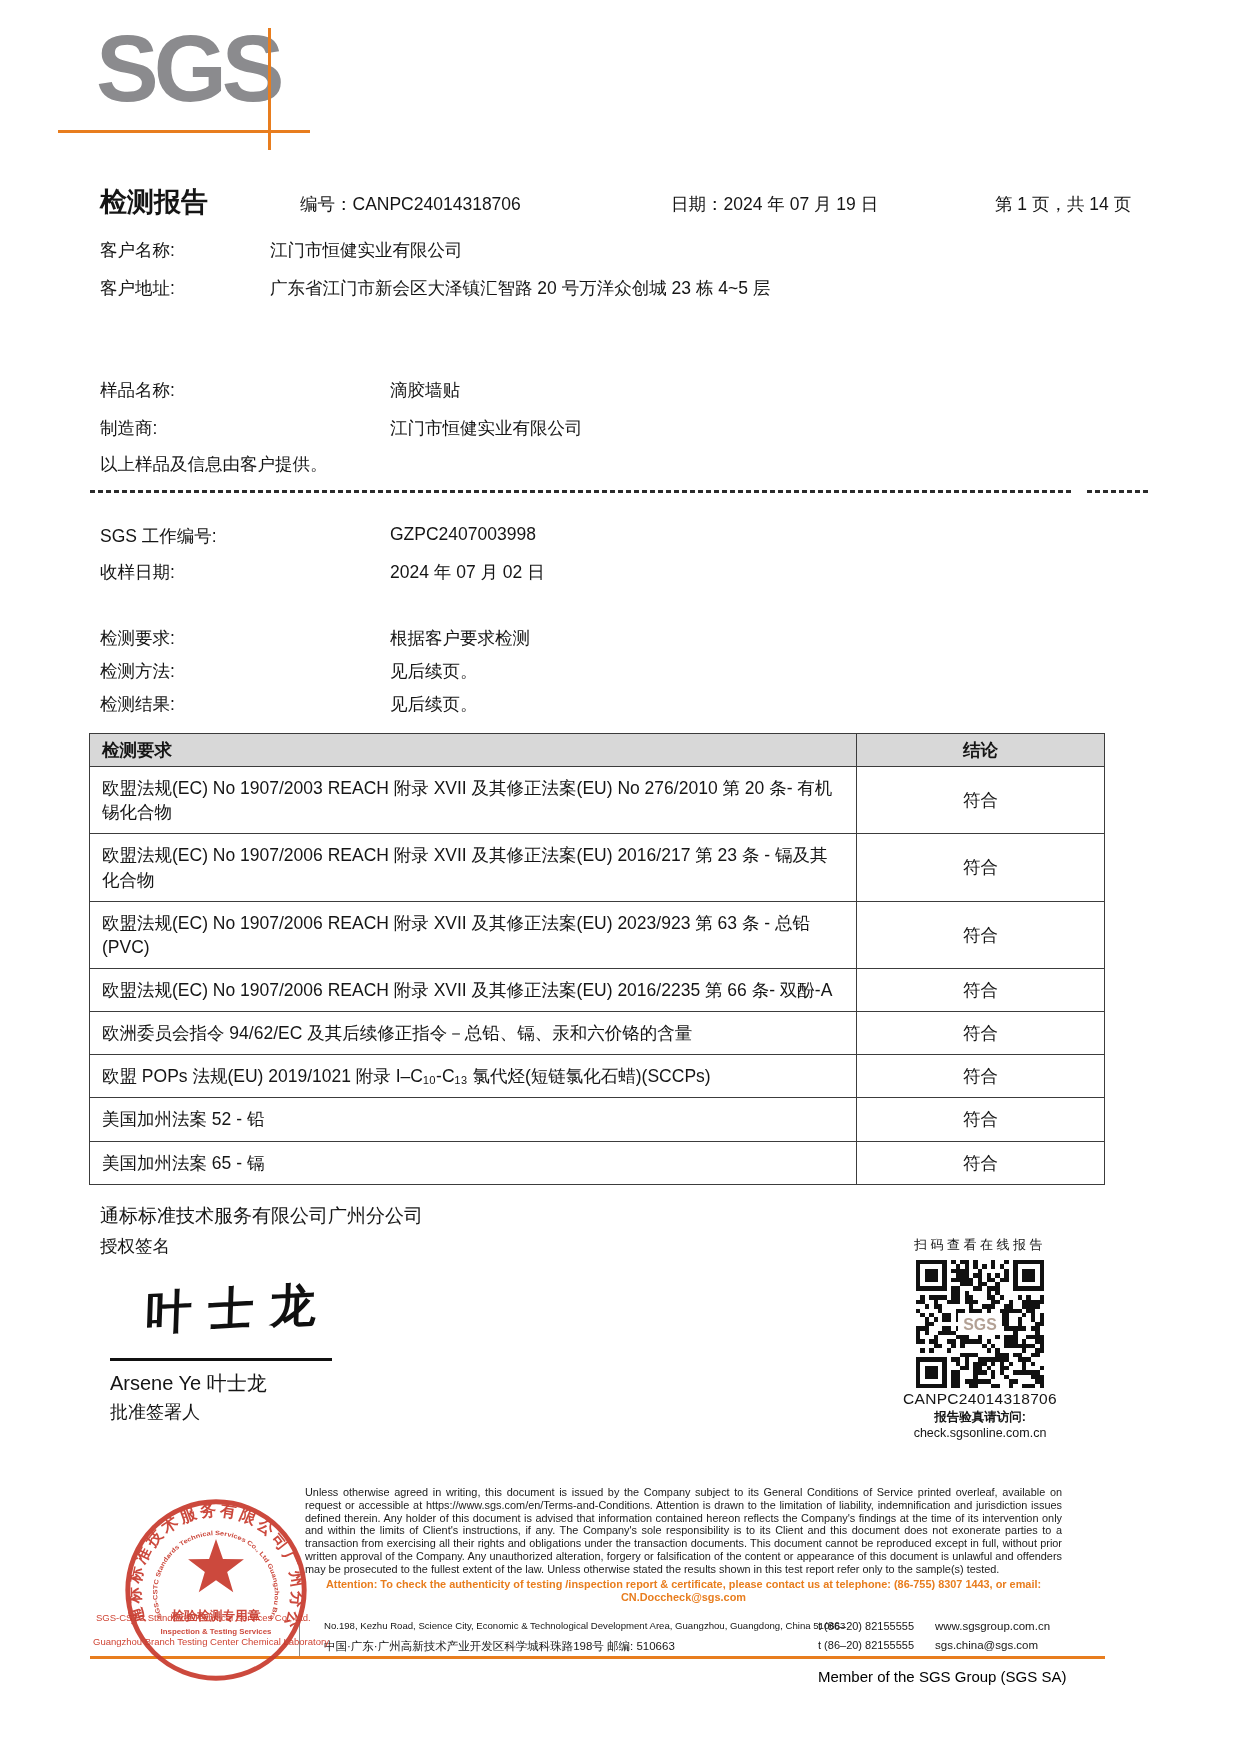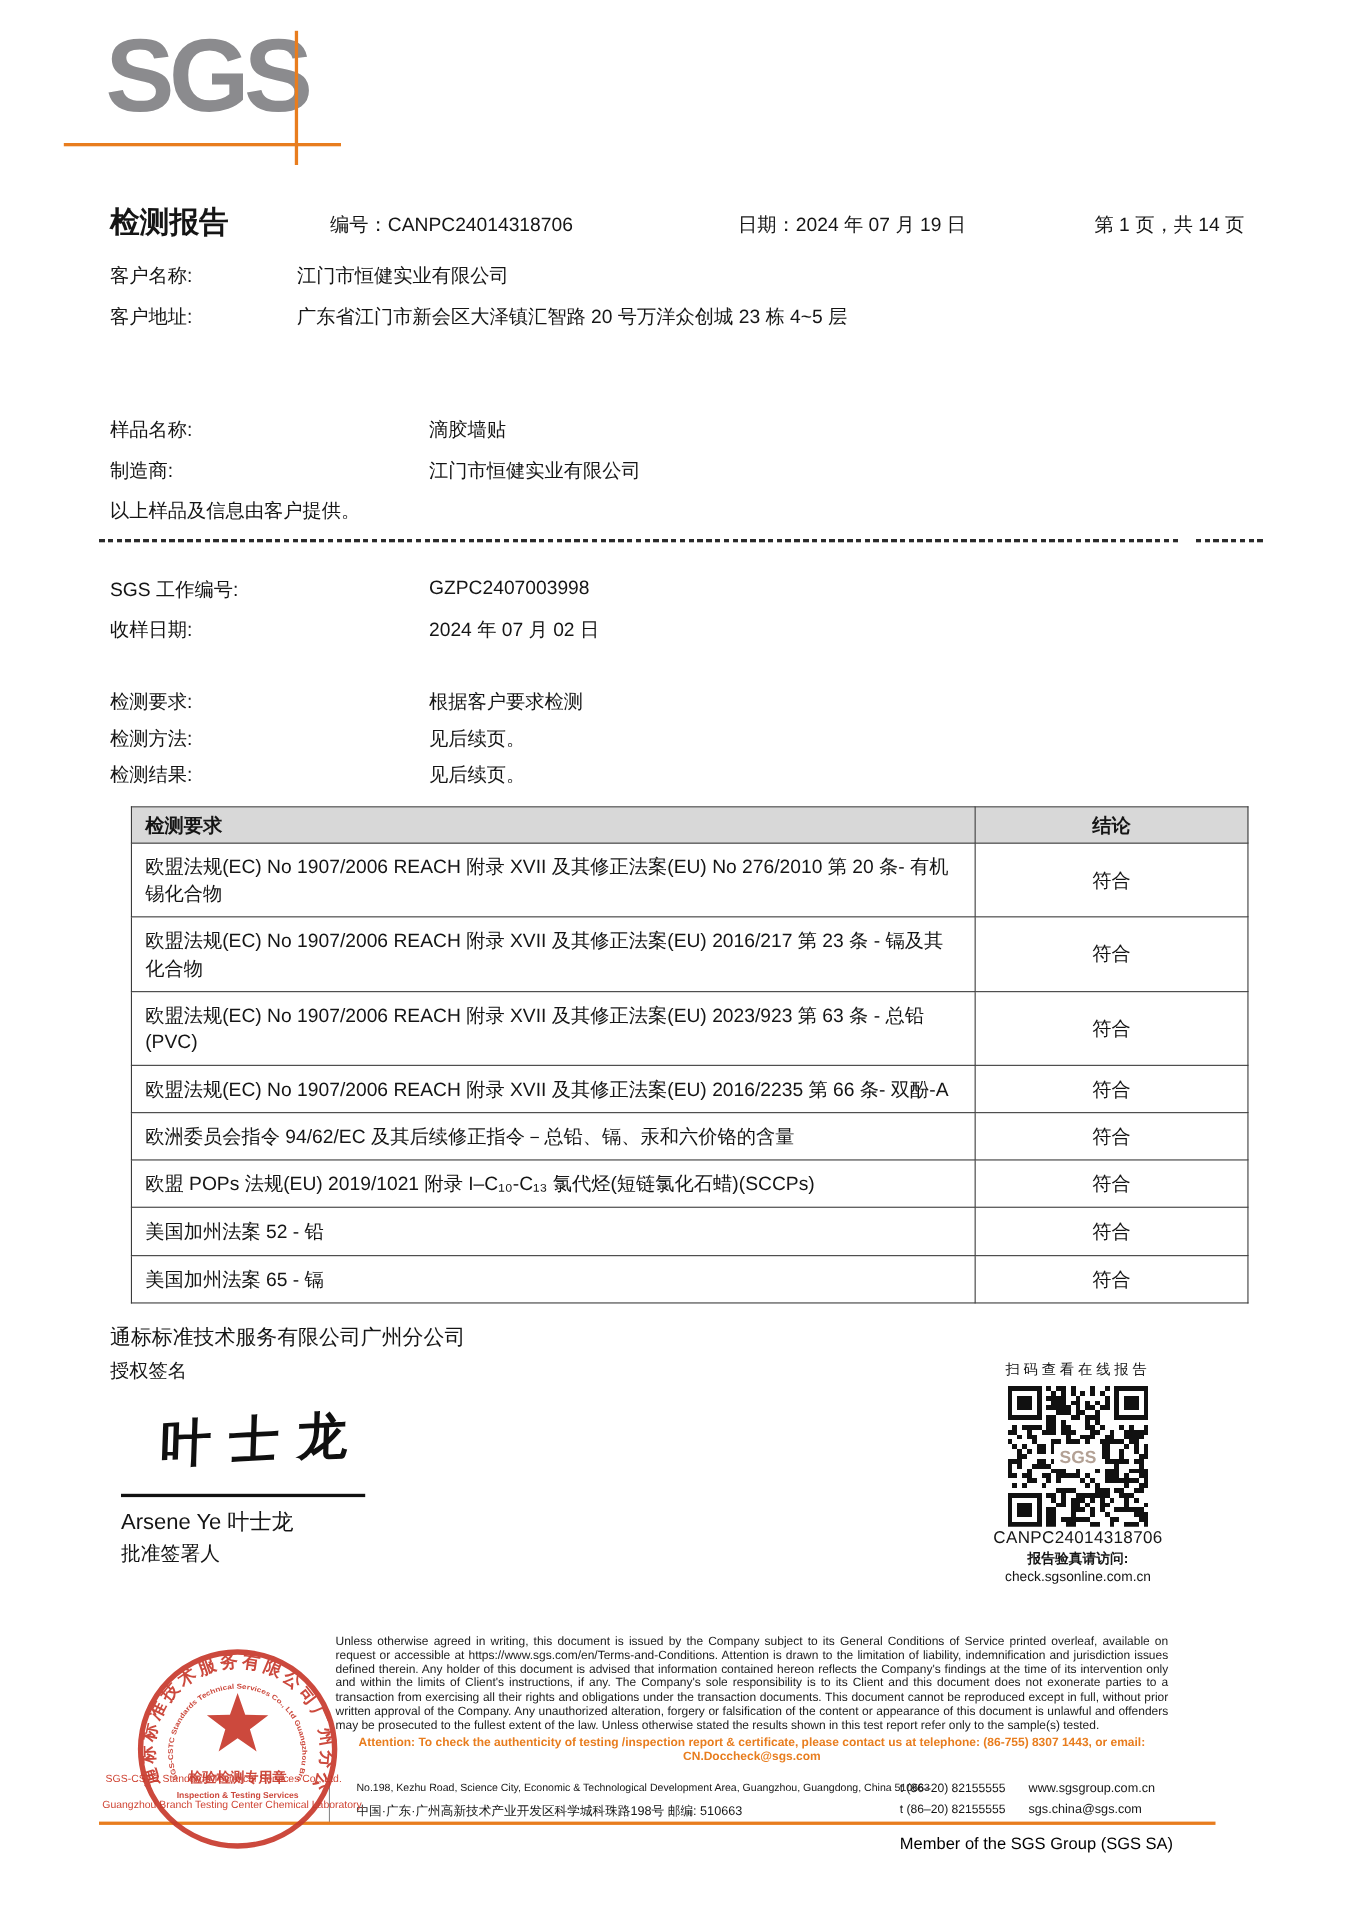--- a/index.html
+++ b/index.html
@@ -21,21 +21,21 @@
   .kv{position:absolute;left:100px;width:1060px;font-size:17.5px;}
   .kv .v{position:absolute;left:170px;top:0;}
   .kv.wide .v{left:290px;}
   .note-line{position:absolute;left:100px;top:452px;font-size:17.5px;}
 
   .dash-seg{position:absolute;top:490px;height:3px;
             background:repeating-linear-gradient(90deg,#2b2b2b 0 5px,transparent 5px 8px);}
   .dash1{left:90px;width:983px;} .dash2{left:1087px;width:63px;}
 
   
-  .rtable{position:absolute;left:119px;top:733px;width:1016px;border-collapse:collapse;
+  .rtable{position:absolute;left:89px;top:733px;width:1016px;border-collapse:collapse;
           font-size:17.5px;table-layout:fixed;}
   .rtable th,.rtable td{border:1.6px solid #3c3c3c;padding:6px 12px;line-height:1.38;}
   .rtable th{background:#d8d8d8;font-weight:bold;padding:4px 12px;}
   .rtable .req{width:742px;text-align:left;}
   .rtable .con{text-align:center;}
   .rtable td.req{padding-top:9px;padding-bottom:9px;}
 
   
   .company-name{position:absolute;left:100px;top:1203px;font-size:19px;}
   .sign-label{position:absolute;left:100px;top:1234px;font-size:17.5px;}
@@ -129,21 +129,21 @@
     <span class="v">见后续页。</span>
   </div>
 
   <table class="rtable">
     <tbody>
         <tr>
       <th class="req">检测要求</th>
       <th class="con">结论</th>
     </tr>
     <tr>
-      <td class="req">欧盟法规(EC) No 1907/2006 REACH 附录 XVII 及其修正法案(EU) No 276/2010 第 20 条- 有机锡化合物</td>
+      <td class="req">欧盟法规(EC) No 1907/2003 REACH 附录 XVII 及其修正法案(EU) No 276/2010 第 20 条- 有机锡化合物</td>
       <td class="con">符合</td>
     </tr>
     <tr>
       <td class="req">欧盟法规(EC) No 1907/2006 REACH 附录 XVII 及其修正法案(EU) 2016/217 第 23 条 - 镉及其化合物</td>
       <td class="con">符合</td>
     </tr>
     <tr>
       <td class="req">欧盟法规(EC) No 1907/2006 REACH 附录 XVII 及其修正法案(EU) 2023/923 第 63 条 - 总铅 (PVC)</td>
       <td class="con">符合</td>
     </tr>

